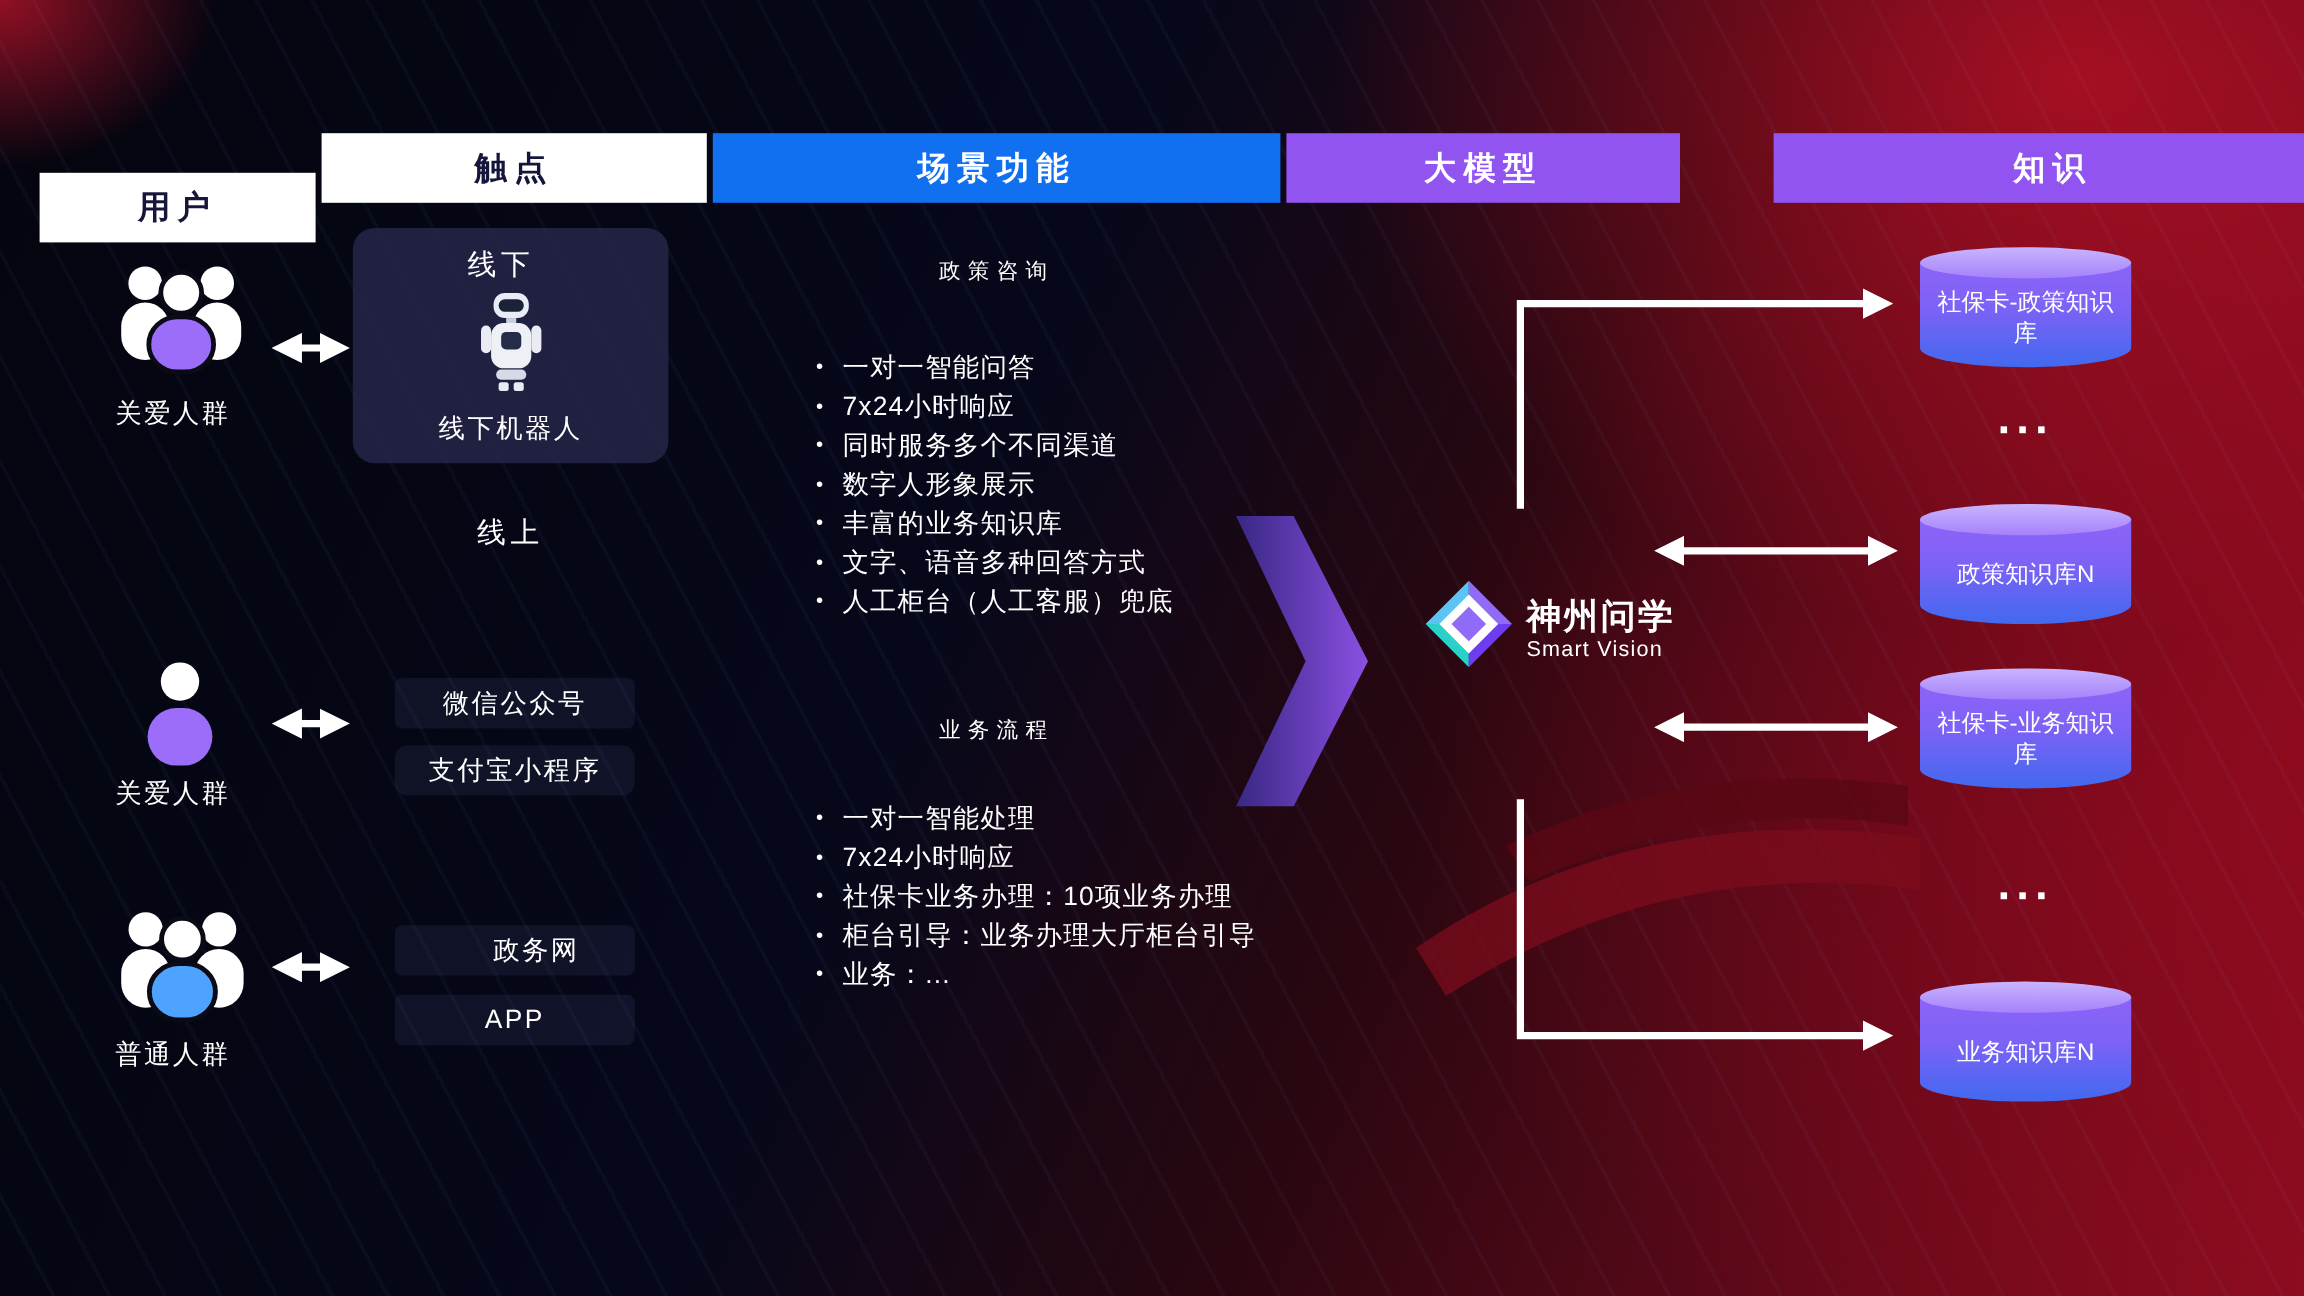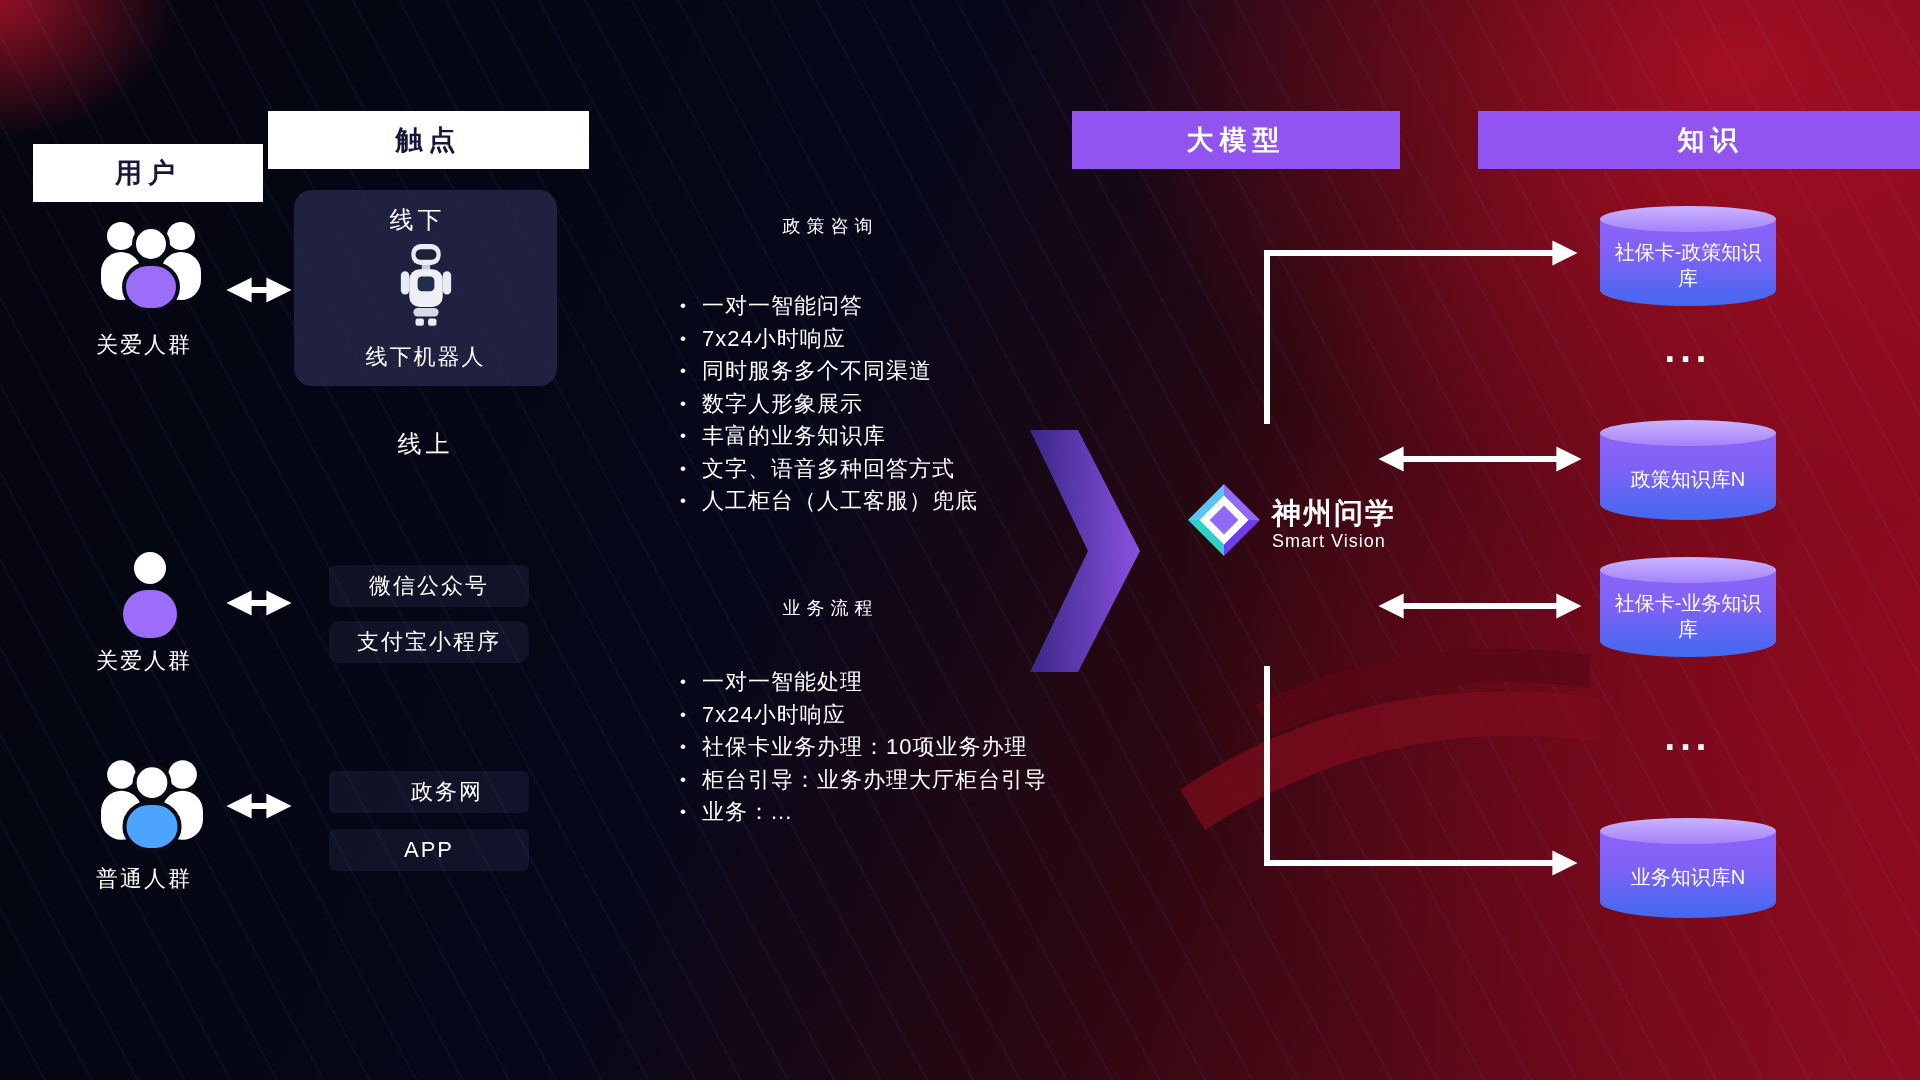--- a/index.html
+++ b/index.html
@@ -103,20 +103,21 @@
       <path d="M234,806 H284" marker-start="url(#ah)" marker-end="url(#ah)"></path>
       <path d="M1267,424 V253 H1570" marker-end="url(#ah)"></path>
       <path d="M1386,459 H1574" marker-start="url(#ah)" marker-end="url(#ah)"></path>
       <path d="M1386,606 H1574" marker-start="url(#ah)" marker-end="url(#ah)"></path>
       <path d="M1267,666 V863 H1570" marker-end="url(#ah)"></path>
     </g>
   </svg>
 
   <div class="hdr hdr-white" style="left:33px;   width:230px;margin-top:33px;">用户</div>
   <div class="hdr hdr-white" style="left:268px;  width:321px;">触点</div>
+  <div class="hdr hdr-blue" style="left:594px;  width:473px;">场景功能</div>
   <div class="hdr hdr-purple" style="left:1072px; width:328px;text-align:right;">大模型</div>
   <div class="hdr hdr-purple" style="left:1478px; width:465px;">知识</div>
 
   <svg class="abs" style="left:86px; top:212px;" width="130" height="100" viewBox="0 0 130 100">
     <circle cx="35" cy="24" r="14" fill="#ffffff"></circle>
       <rect x="15" y="40" width="40" height="48" rx="20" fill="#ffffff"></rect>
     <circle cx="95" cy="24" r="14" fill="#ffffff"></circle>
       <rect x="75" y="40" width="40" height="48" rx="20" fill="#ffffff"></rect>
     <circle cx="65" cy="32" r="17" fill="#ffffff" stroke="#0a0b16" stroke-width="4"></circle>
     <rect x="38" y="52" width="54" height="46" rx="24" fill="#9b6df8" stroke="#0a0b16" stroke-width="4"></rect>

